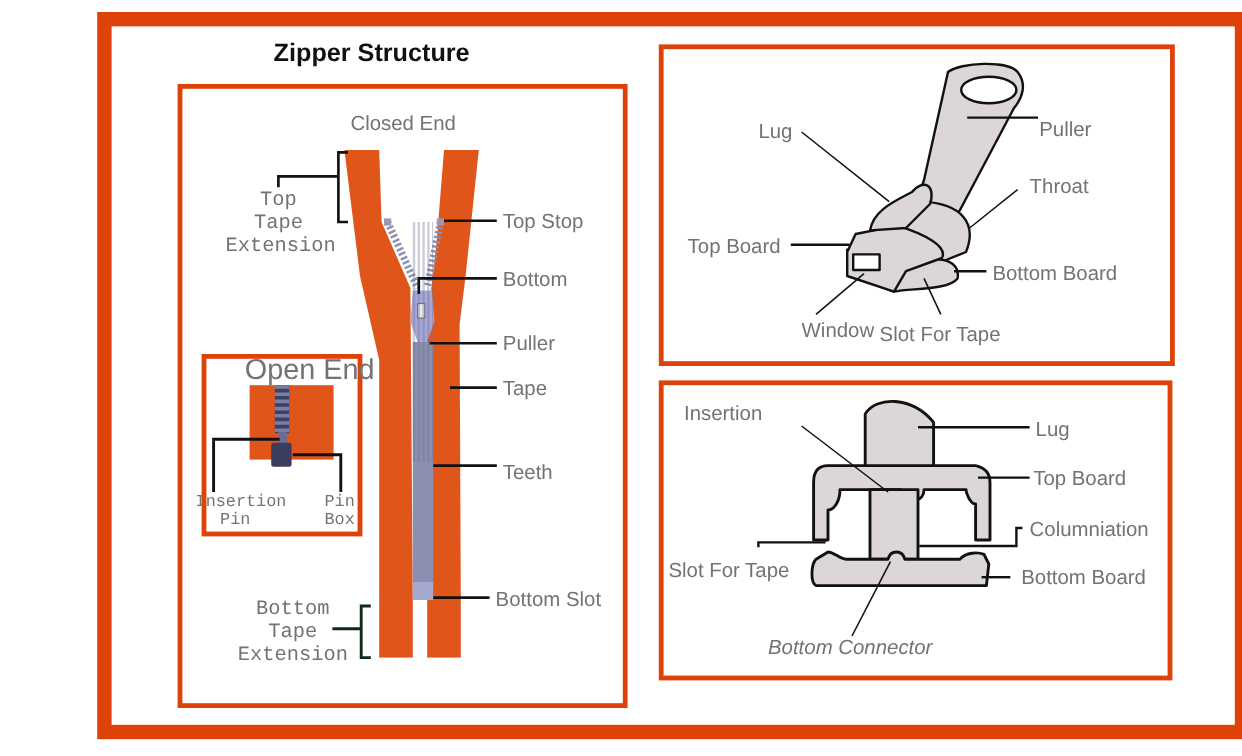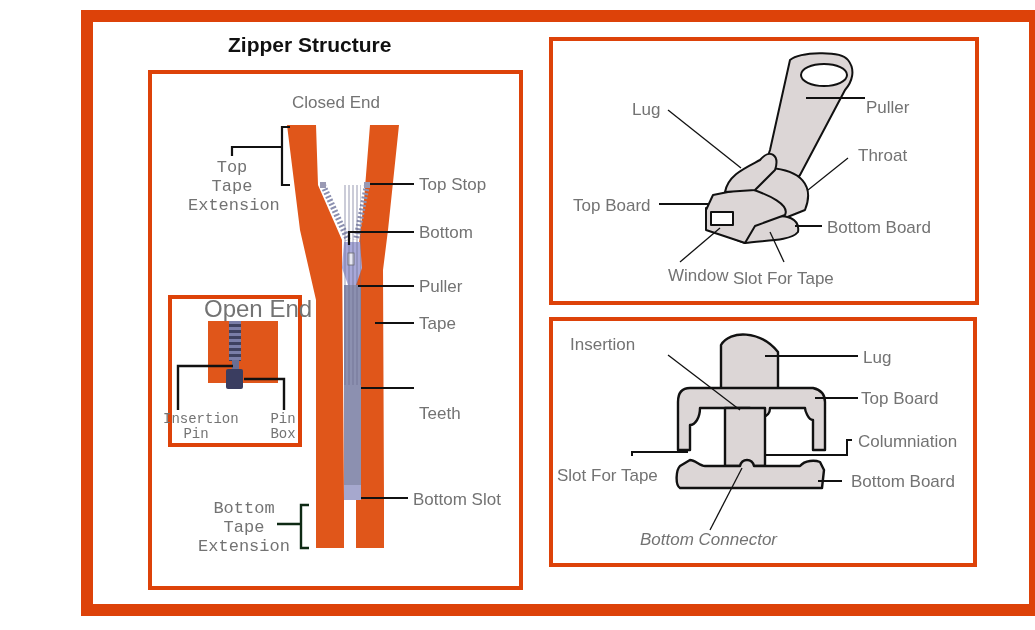--- a/index.html
+++ b/index.html
@@ -55,21 +55,21 @@
 <div class="lbl" style="left:292px; top:93px;">Closed End</div>
 <div class="lbl c" style="left:188px; top:158px; width:88px;">
   <div>Top</div>
   <div>Tape</div>
   <div>Extension</div>
 </div>
 <div class="lbl" style="left:419px; top:175px;">Top Stop</div>
 <div class="lbl" style="left:419px; top:223px;">Bottom</div>
 <div class="lbl" style="left:419px; top:277px;">Puller</div>
 <div class="lbl" style="left:419px; top:314px;">Tape</div>
-<div class="lbl" style="left:419px; top:404px;">Teeth</div>
+<div class="lbl" style="left:419px; top:384px;">Teeth</div>
 <div class="lbl" style="left:413px; top:490px;">Bottom Slot</div>
 <div class="lbl c" style="left:196px; top:499px; width:96px;">
   <div>Bottom</div>
   <div>Tape</div>
   <div>Extension</div>
 </div>
 
 <div class="panel" style="left:168px; top:295px; width:134px; height:152px;"></div>
 <div class="lbl" style="left:204px; top:299px; font-size:24px;">Open End</div>
 <svg width="1035" height="630">

